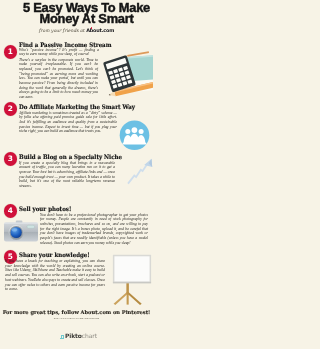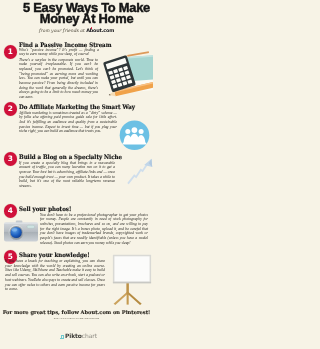--- a/index.html
+++ b/index.html
@@ -50,21 +50,21 @@
   .pik-a{font-weight:700;color:#3b3a36;letter-spacing:-0.1px;}
   .pik-b{font-weight:400;color:#8d8a82;letter-spacing:-0.1px;}
 </style>
 </head>
 <body>
 
 <div id="page">
 
   <div class="hdr-title">
     <div>5 Easy Ways To Make</div>
-    <div>Money At Home</div>
+    <div>Money At Smart</div>
   </div>
   <div class="hdr-sub">
     <span>from your friends at </span><span class="brand"><span>About.com</span><span class="dot"></span></span>
   </div>
 
   <div class="num" style="left:3.5px;top:45px;">1</div>
   <div class="h" style="left:19px;top:40.5px;">Find a Passive Income Stream</div>
   <div class="p" style="left:19px;top:47.5px;width:80px;">Who’s “passive income”? It’s profit — finding a way to earn money while you sleep, of course!</div>
   <div class="p" style="left:19px;top:57.5px;width:79px;">There’s a surplus in the corporate world. Time to make yourself irreplaceable. If you can’t be replaced, you can’t be promoted. Let’s think of “being promoted” as earning more and working less. You can make your portal, but until you can become passive? From being directly included in doing the work that generally the dreams, there’s always going to be a limit to how much money you can earn.</div>
 

